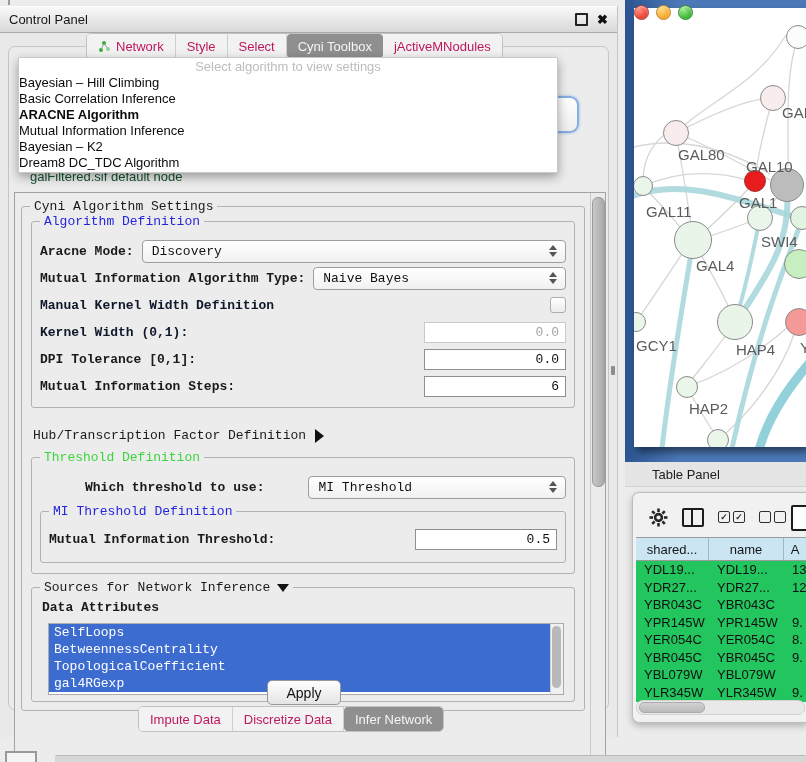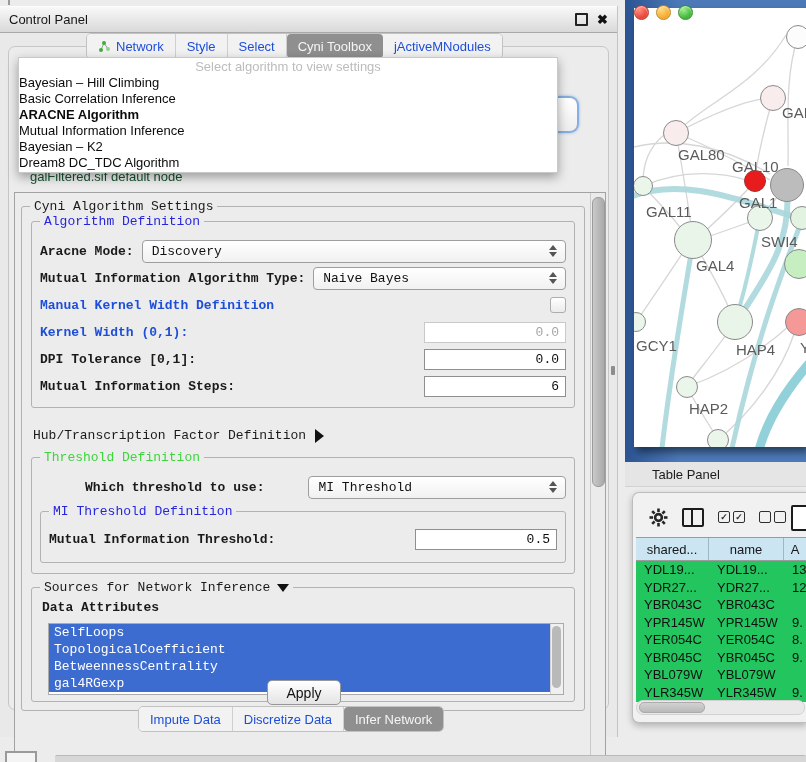--- a/index.html
+++ b/index.html
@@ -13,21 +13,21 @@
   .titlebar{height:25px;background:linear-gradient(#f8f8f8,#d9d9d9);border-top:1px solid #fdfdfd;border-bottom:1px solid #a8a8a8;display:flex;align-items:center;padding:0 9px;}
   .titlebar .title{font-size:13px;color:#161616;}
   .titlebar .spacer{flex:1;}
   .tb-float{width:9px;height:9px;border:2px solid #222;border-radius:1px;margin-right:9px;}
   .tb-close{font-size:13px;font-weight:bold;color:#111;line-height:9px;}
   .content-panel{position:absolute;left:8px;top:40px;width:599px;height:662px;border:1px solid #c6c6c6;border-radius:7px;background:#ececec;}
   
   .tabgroup{position:absolute;display:flex;align-items:stretch;border:1px solid #c2c2c2;border-radius:5px;background:#f2f2f2;overflow:hidden;height:24px;}
   .tabgroup.top{left:86px;top:27px;}
   .tabgroup.bottom{left:138px;top:700px;}
-  .tab{display:flex;align-items:center;padding:0 11px;font-size:13px;color:#1d4ed8;border-right:1px solid #cfcfcf;white-space:nowrap;background:#f2f2f2;}
+  .tab{display:flex;align-items:center;padding:0 11px;font-size:13px;color:#be185d;border-right:1px solid #cfcfcf;white-space:nowrap;background:#f2f2f2;}
   .tab:last-child{border-right:none;}
   .tab.selected{background:#8f8f8f;color:#f5f5f5;border-radius:4px;border-right:none;}
   .tab .net-ic{margin-right:5px;display:inline-flex;}
   
   .algo-popup{position:absolute;left:18px;top:51px;width:538px;background:#fff;border:1px solid #c9c9c9;box-shadow:0 4px 10px rgba(0,0,0,.35);z-index:50;padding-bottom:1px;}
   .algo-placeholder{height:17px;line-height:17px;text-align:center;color:#bcbcbc;font-size:13px;}
   .algo-item{height:16px;line-height:16px;font-size:13px;color:#0b0b0b;white-space:nowrap;}
   .algo-item.bold{font-weight:bold;}
   .combo-fragment{position:absolute;left:558px;top:90px;width:19px;height:33px;border:2px solid #85aee2;border-left:none;border-radius:0 9px 9px 0;background:linear-gradient(#ffffff,#ededed);box-shadow:0 0 3px rgba(90,140,220,.6);z-index:10;}
   .ghost-combo-text{position:absolute;left:30px;top:163px;color:#14532d;font-size:13px;z-index:5;}
@@ -41,21 +41,21 @@
   .legend.blue{color:#2525dd;}
   .legend.green{color:#3ed43e;}
   .legend.plain{color:#1a1a1a;}
   .g-cyni{margin-top:9px;padding:14px 9px 8px 9px;}
   .g-algo{padding:14px 8px 6px 8px;}
   .g-thresh{margin-top:14px;padding:14px 8px 10px 8px;}
   .g-mithresh{margin-top:12px;padding:12px 8px 8px 8px;}
   .g-sources{margin-top:13px;padding:10px 8px 6px 8px;}
   .row{display:flex;align-items:center;margin:3px 0;min-height:24px;}
   .lbl{font-weight:bold;margin-right:8px;white-space:nowrap;}
-  .lbl.gray{color:#1d4ed8;font-weight:bold;}
+  .lbl.gray{color:#0f172a;font-weight:bold;}
   .combo{flex:1;height:21px;background:linear-gradient(#ffffff,#f1f1f1);border:1px solid #9e9e9e;border-radius:4px;display:flex;align-items:center;padding:0 22px 0 9px;position:relative;font-size:13px;color:#111;}
   .combo .arrows{position:absolute;right:8px;top:4px;display:flex;flex-direction:column;align-items:center;gap:2px;}
   .arr-up{width:0;height:0;border-left:4px solid transparent;border-right:4px solid transparent;border-bottom:5px solid #555;}
   .arr-dn{width:0;height:0;border-left:4px solid transparent;border-right:4px solid transparent;border-top:5px solid #555;}
   .field{width:128px;height:19px;background:#fff;border:1px solid #8f8f8f;display:flex;align-items:center;justify-content:flex-end;padding:0 6px;margin-left:auto;font-size:13px;color:#0d0d0d;}
   .field.disabled{color:#a6a6a6;border-color:#c9c9c9;}
   .checkbox{width:14px;height:14px;border:1px solid #adadad;border-radius:3px;background:linear-gradient(#ffffff,#ebebeb);margin-left:auto;}
   .hub-row{display:flex;align-items:center;margin:20px 0 2px 2px;font-size:13px;}
   .tri-right{width:0;height:0;border-top:7px solid transparent;border-bottom:7px solid transparent;border-left:9px solid #111;margin-left:9px;}
   .tri-down{width:0;height:0;border-left:6px solid transparent;border-right:6px solid transparent;border-top:8px solid #111;margin-left:7px;display:inline-block;vertical-align:middle;}
@@ -240,22 +240,22 @@
             </div>
           </div>
         </div>
 
         <div class="group g-sources">
           <div class="legend plain"><span>Sources for Network Inference</span><span class="tri-down"></span></div>
           <div class="attrs-lbl">Data Attributes</div>
           <div class="listwrap">
             <div id="sources-list">
                 <div class="listitem">SelfLoops</div>
+                <div class="listitem">BetweennessCentrality</div>
                 <div class="listitem">TopologicalCoefficient</div>
-                <div class="listitem">BetweennessCentrality</div>
                 <div class="listitem">gal4RGexp</div>
               </div>
             <div class="list-vscroll">
                 <div class="thumb"></div>
               </div>
           </div>
 
         </div>
 
       </div>
@@ -328,21 +328,21 @@
         <div class="node" style="left: 150px; top: 241px; width: 30px; height: 30px; background: rgb(199, 238, 192);"></div>
         <div class="node" style="left: -8px; top: 304px; width: 20px; height: 20px; background: rgb(234, 246, 234);"></div>
         <div class="node" style="left: 83px; top: 296px; width: 36px; height: 36px; background: rgb(233, 245, 233);"></div>
         <div class="node" style="left: 151px; top: 300px; width: 28px; height: 28px; background: rgb(245, 152, 152);"></div>
         <div class="node" style="left: 42px; top: 368px; width: 22px; height: 22px; background: rgb(234, 246, 234);"></div>
         <div class="node" style="left: 73px; top: 421px; width: 22px; height: 22px; background: rgb(234, 246, 234);"></div>
       </div>
     <div id="net-labels">
         <span class="nlabel" style="left: 148px; top: 96px;">GAL</span>
         <span class="nlabel" style="left: 44px; top: 138px;">GAL80</span>
-        <span class="nlabel" style="left: 98px; top: 150px;">GAL10</span>
+        <span class="nlabel" style="left: 112px; top: 150px;">GAL10</span>
         <span class="nlabel" style="left: 12px; top: 195px;">GAL11</span>
         <span class="nlabel" style="left: 105px; top: 186px;">GAL1</span>
         <span class="nlabel" style="left: 62px; top: 249px;">GAL4</span>
         <span class="nlabel" style="left: 127px; top: 225px;">SWI4</span>
         <span class="nlabel" style="left: 2px; top: 329px;">GCY1</span>
         <span class="nlabel" style="left: 102px; top: 333px;">HAP4</span>
         <span class="nlabel" style="left: 166px; top: 331px;">Y</span>
         <span class="nlabel" style="left: 55px; top: 392px;">HAP2</span>
       </div>
   </div>

